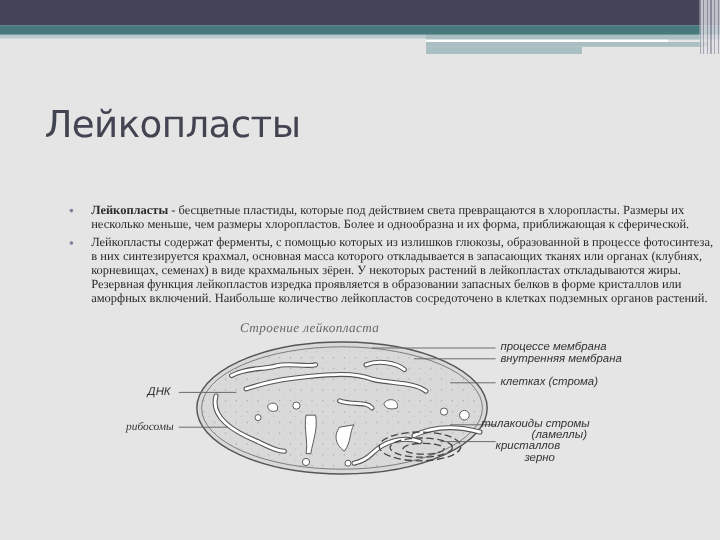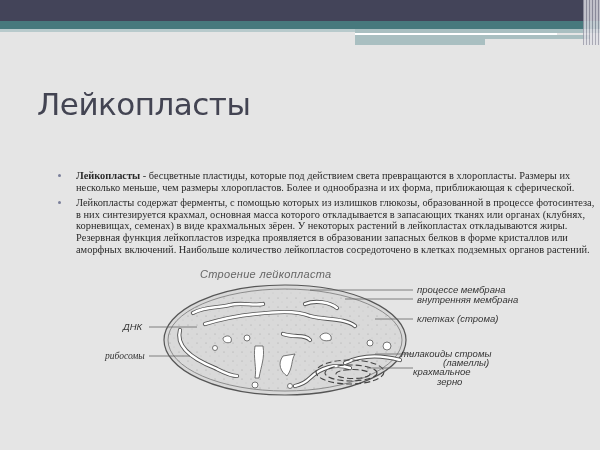--- a/index.html
+++ b/index.html
@@ -30,21 +30,21 @@
       position: relative; padding-left: 20px;
       font-size: 10.4px; line-height: 11.6px; color: #2a2a2a;
       margin-bottom: 4px;
     }
     .bullet-dot { position: absolute; left: 2px; top: 4px; width: 3px; height: 3px; border-radius: 50%; background: #7a7f9a; }
     .bold { font-weight: bold; }
 
     .diagram { position: absolute; left: 105px; top: 268px; width: 440px; height: 130px; }
     .diagram-title {
       position: absolute; left: 95px; top: 0px;
-      font-family: Liberation Sans, sans-serif; font-style: italic; font-size: 11px; color: #666;
+      font-family: Liberation Serif, serif; font-style: italic; font-size: 11px; color: #666;
       letter-spacing: 0.3px;
     }
     .lbl {
       position: absolute; font-family: "Liberation Sans", sans-serif; font-style: italic;
       font-size: 9.5px; color: #333; white-space: nowrap; line-height: 10px;
     }
     svg { position: absolute; left: 0; top: 0; }
   </style>
 </head>
 <body>
@@ -137,19 +137,19 @@
         <line x1="44" y1="59" x2="92" y2="59"></line>
         <line x1="44" y1="88" x2="85" y2="88"></line>
       </g>
     </svg>
 
     <div class="lbl" style="left:312px; top:17px;">процессе мембрана</div>
     <div class="lbl" style="left:312px; top:27px;">внутренняя мембрана</div>
     <div class="lbl" style="left:312px; top:46px;">клетках (строма)</div>
     <div class="lbl" style="left:296px; top:81px;">тилакоиды стромы</div>
     <div class="lbl" style="left:338px; top:90px;">(ламеллы)</div>
-    <div class="lbl" style="left:308px; top:99px;">крахмальное</div>
+    <div class="lbl" style="left:308px; top:99px;">кристаллов</div>
     <div class="lbl" style="left:332px; top:109px;text-align:right;">зерно</div>
 
     <div class="lbl" style="left:18px; top:54px;">ДНК</div>
     <div class="lbl" style="left:0px; top:83px;font-family:Liberation Serif, serif;">рибосомы</div>
   </div>
 </div>
 
 </body></html>

